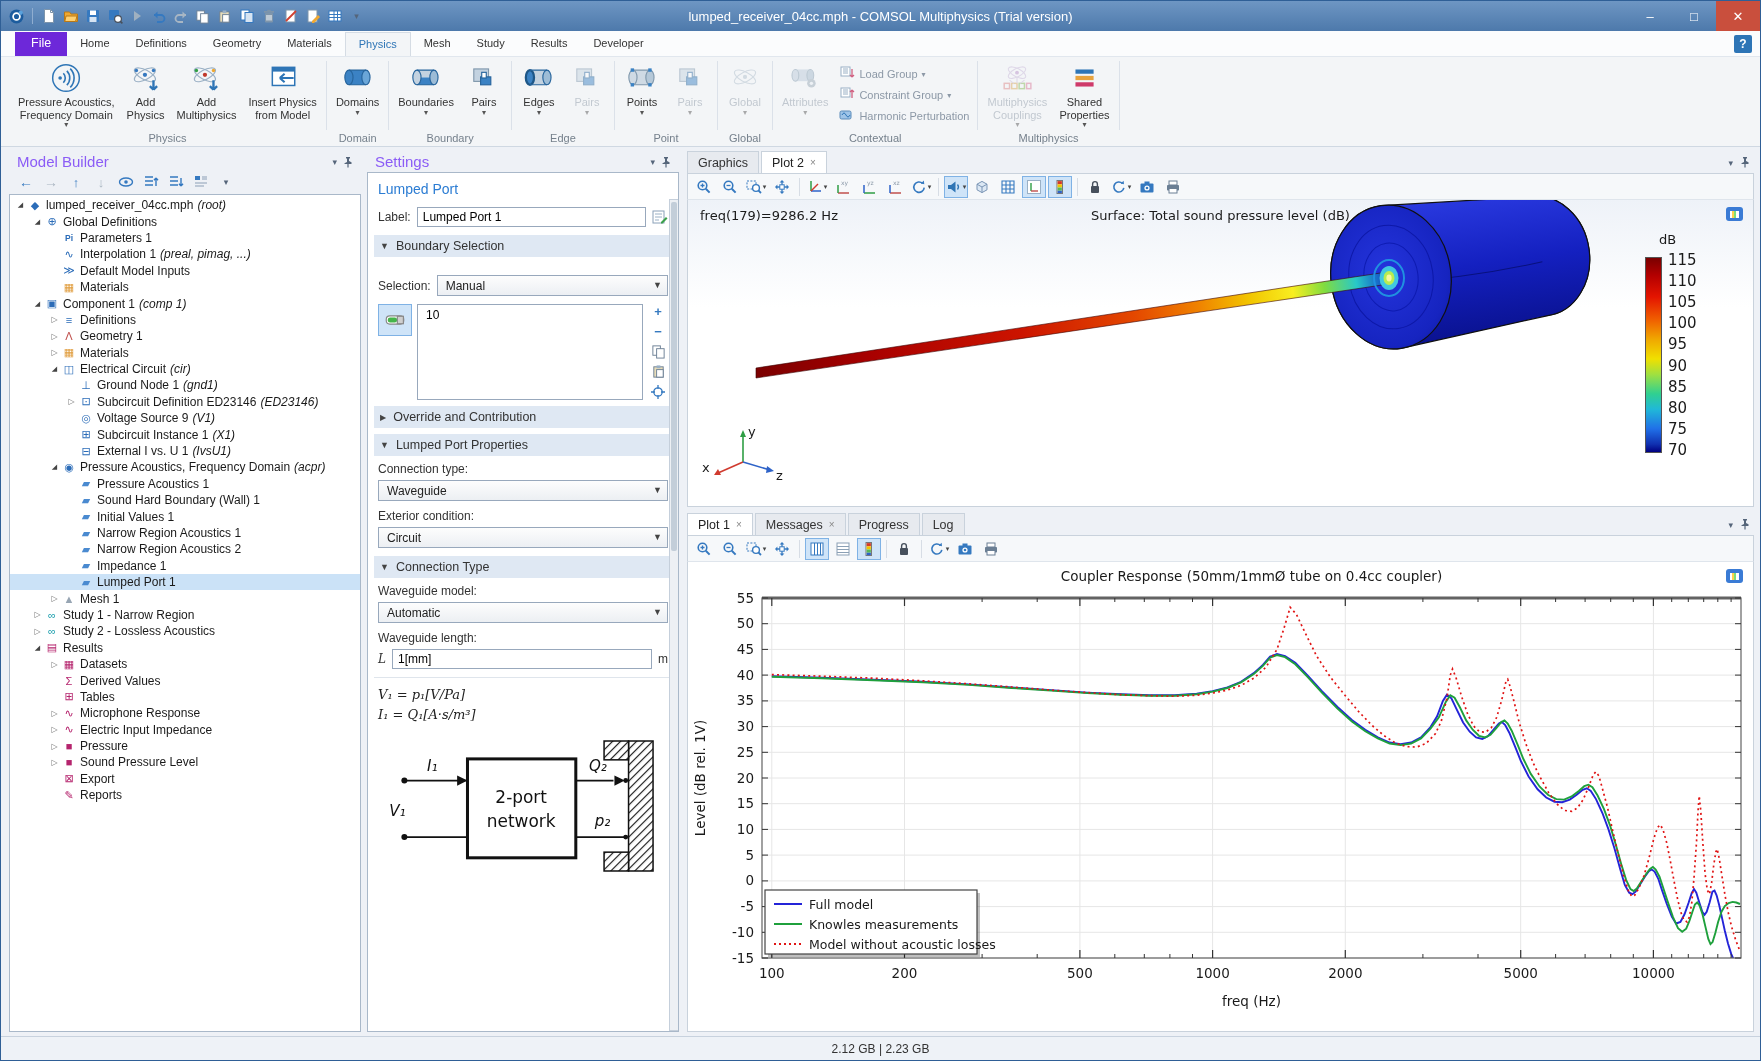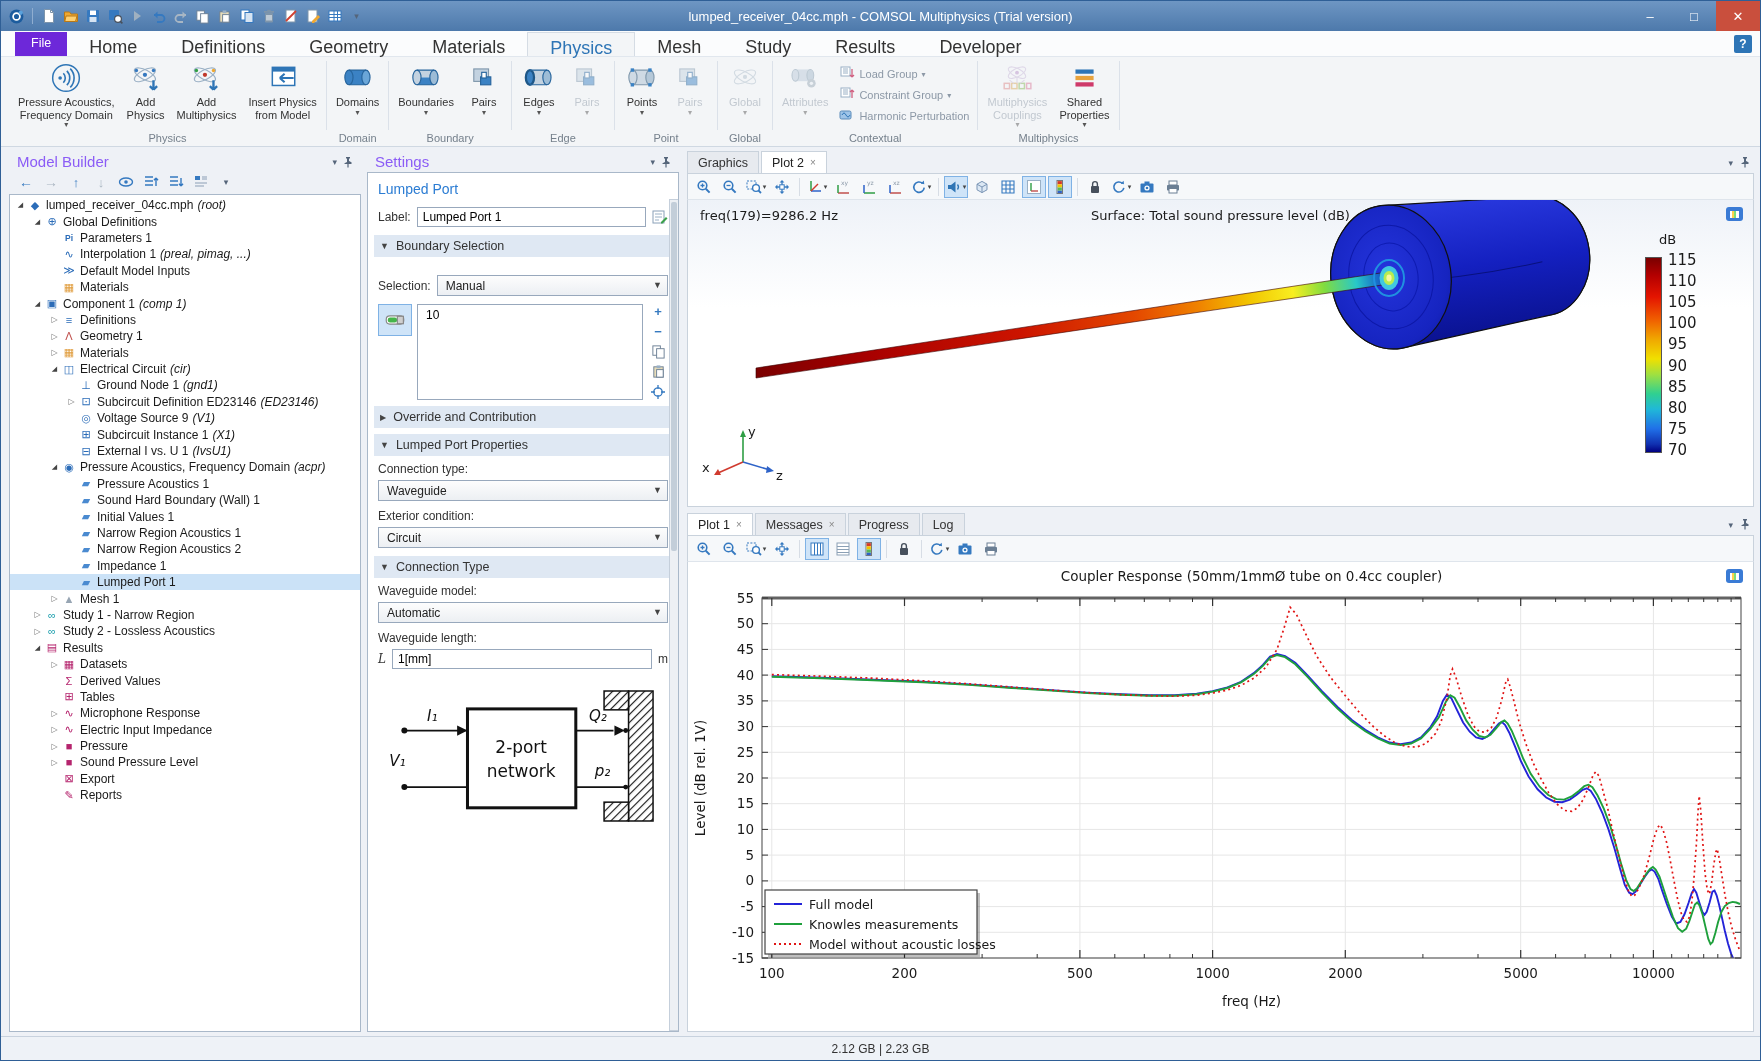--- a/index.html
+++ b/index.html
@@ -10,21 +10,21 @@
 .qat{display:flex;align-items:center;gap:3px;padding-left:6px}
 .qat .icn{width:19px;height:19px;display:flex;align-items:center;justify-content:center}
 .qat .sep{width:1px;height:16px;background:#8fadd0;margin:0 3px}
 .win-title{position:absolute;left:0;right:0;text-align:center;color:#fff;font-size:13px;pointer-events:none}
 .win-ctrls{margin-left:auto;display:flex;height:100%}
 .win-btn{width:44px;height:100%;display:flex;align-items:center;justify-content:center;color:#fff;font-size:13px}
 .win-btn.close{background:#c94f3d}
 
 .tabrow{height:26px;background:#fbfcfd;border-bottom:1px solid #e1e7ee;display:flex;align-items:flex-end;flex:0 0 auto;position:relative}
 .file-btn{background:#6d28d9;color:#fff;font-size:12.5px;padding:4px 16px;margin-left:14px;height:24px}
-.mtab{font-size:18px;color:#333;padding:5px 22px;height:24px}
+.mtab{font-size:11px;color:#333;padding:5px 13px;height:24px}
 .mtab.active{color:#2e75b6;background:#f3f5f7;border:1px solid #d5dce4;border-bottom:none}
 .help-btn{position:absolute;right:8px;top:4px;width:18px;height:18px;background:#2e75b6;color:#fff;font-size:12px;font-weight:bold;display:flex;align-items:center;justify-content:center;border-radius:2px}
 
 .ribbon{height:90px;background:#f3f5f7;border-bottom:1px solid #cfd8e2;display:flex;align-items:stretch;padding-left:8px;flex:0 0 auto}
 .rgroup{display:flex;flex-direction:column;padding:2px 4px 0}
 .rrow{display:flex;flex:1;align-items:stretch;gap:2px}
 .rglabel{text-align:center;font-size:11px;color:#75808c;padding:1px 0 2px}
 .rbtn{display:flex;flex-direction:column;align-items:center;justify-content:flex-start;padding:3px 5px 0;min-width:46px}
 .rbtn .ricn{height:32px;display:flex;align-items:center;justify-content:center}
 .rbtn .rlab{font-size:11px;color:#333;text-align:center;white-space:pre-line;line-height:1.15;margin-top:2px}
@@ -859,20 +859,24 @@
         <div class="flab" style="margin:4px 0">Waveguide model:</div>
         <div class="combo">
           <span>Automatic</span>
           <span class="ca">▼</span>
         </div>
         <div class="flab" style="margin:4px 0">Waveguide length:</div>
         <div class="frow">
           <span class="flab" style="font-style:italic;font-family:'DejaVu Serif',serif">L</span>
           <input class="tinput" value="1[mm]" style="">
           <span class="flab">m</span>
+        </div>
+        <div style="border-top:1px solid #dfe5ec;margin:4px -4px;padding:4px 4px 0">
+          <div class="eq">V₁ = p₁[V/Pa]</div>
+          <div class="eq">I₁ = Q₁[A·s/m³]</div>
         </div>
 
         <svg class="diagram" viewBox="0 0 310 150">
           <defs>
             <pattern id="hat" width="6" height="6" patternUnits="userSpaceOnUse" patternTransform="rotate(45)">
               <rect width="6" height="6" fill="#fff"></rect>
                 <line x1="0" y1="0" x2="0" y2="6" stroke="#111" stroke-width="2.4"></line>
             </pattern>
           </defs>
           <circle cx="28" cy="48" r="3.2" fill="#111"></circle>

